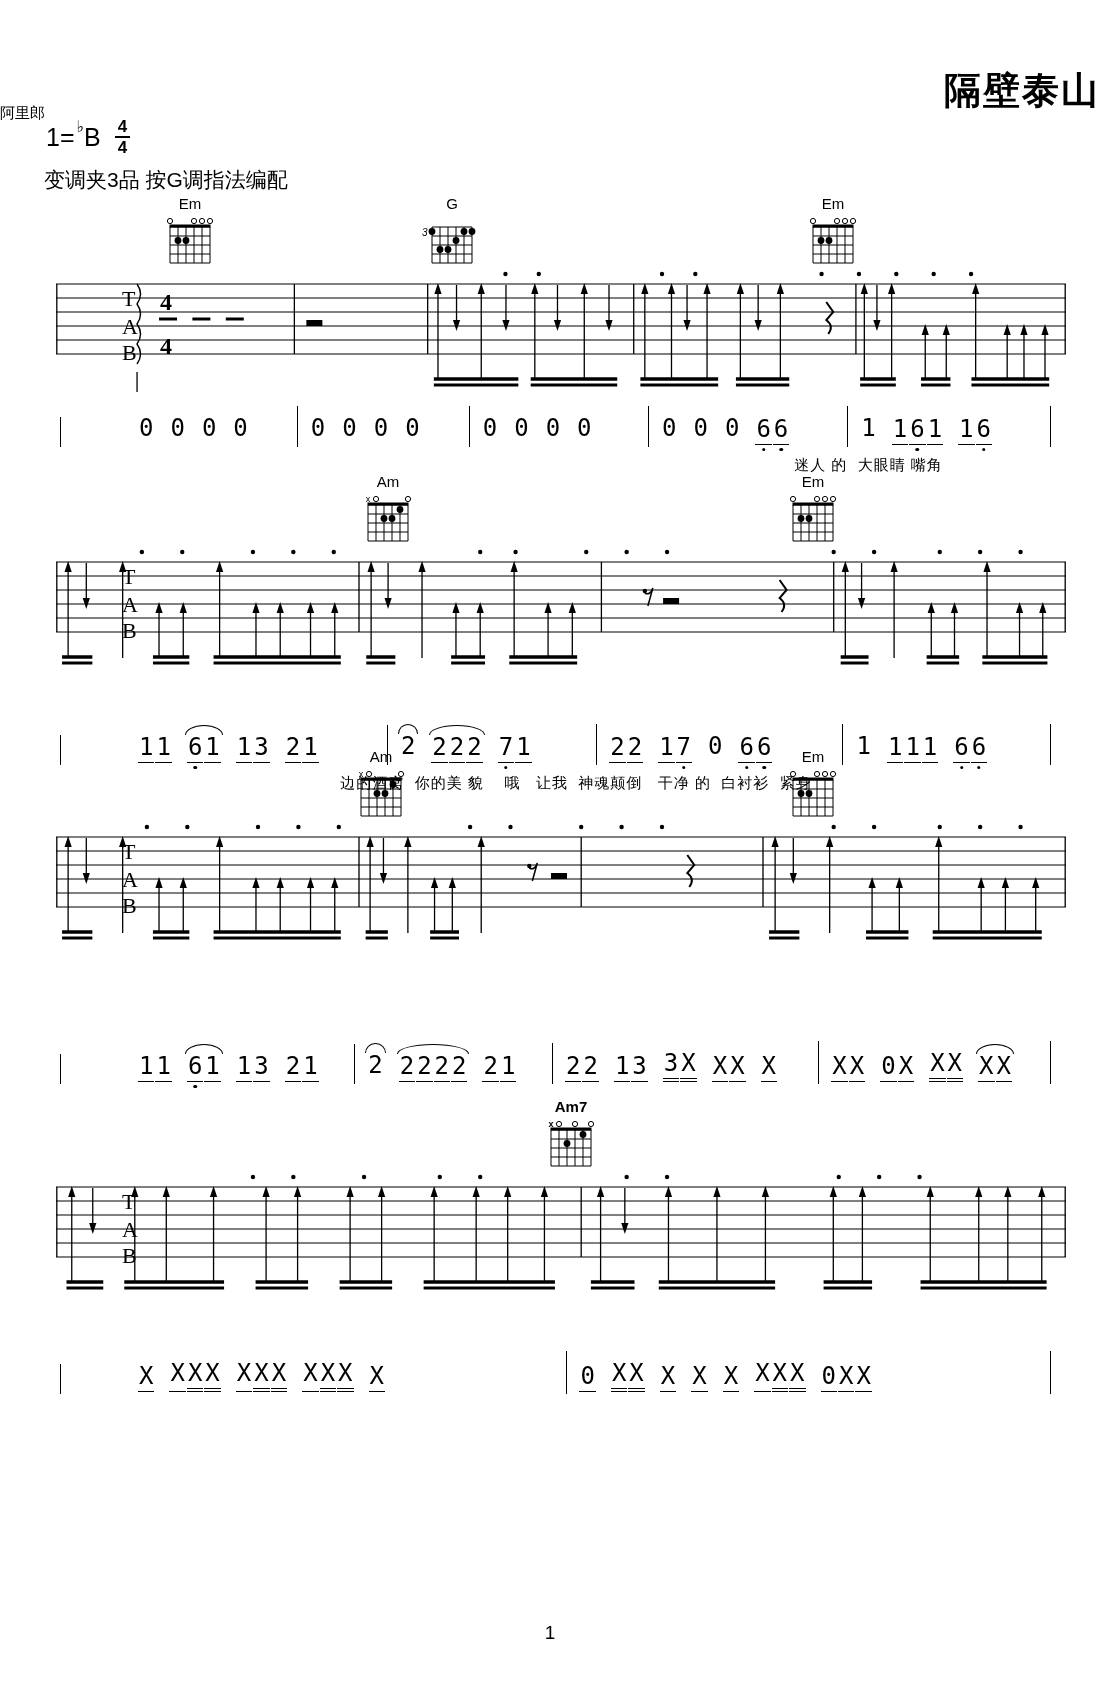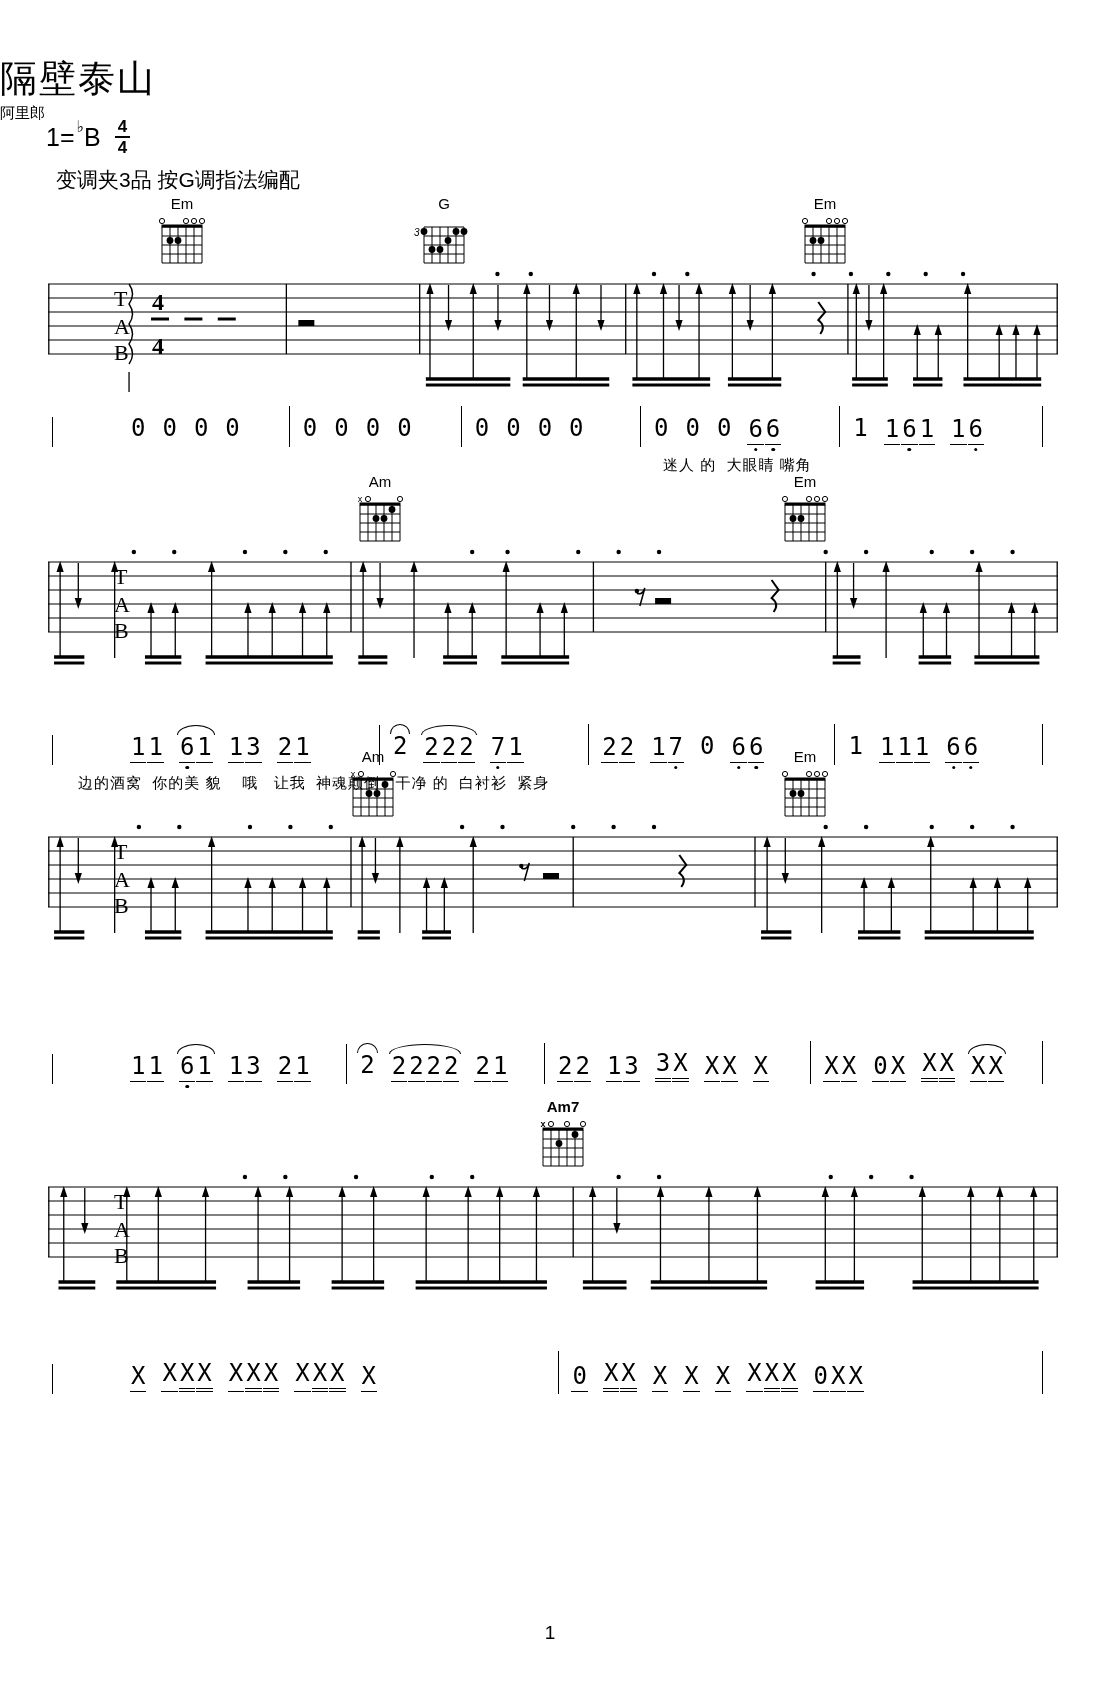--- a/index.html
+++ b/index.html
@@ -1,32 +1,32 @@
 <!DOCTYPE html>
 <html><head>
 <meta charset="utf-8">
 <style>
   html,body{margin:0;padding:0;}
   body{
     width:1100px;height:1697px;background:#ffffff;color:#000;
     font-family:"Liberation Sans", sans-serif;position:relative;overflow:hidden;
   }
-  .title{position:absolute;top:54px;left:0;width:100%;text-align:left;
-    font-size:37px;font-weight:normal;letter-spacing:2px;}
+  .title{position:absolute;top:66px;left:0;width:100%;text-align:right;
+    font-size:37px;font-weight:bold;letter-spacing:2px;}
   .artist{position:absolute;top:104px;left:0;width:100%;text-align:left;font-size:15px;}
   .keyline{position:absolute;left:46px;top:118px;font-size:25px;display:flex;align-items:center;}
   .keyline .flat{font-size:16px;position:relative;top:-11px;margin-left:2px;}
   .ts{display:inline-flex;flex-direction:column;margin-left:14px;line-height:1;
       font-size:17px;font-weight:bold;text-align:center;}
   .ts .tstop{border-bottom:2px solid #000;padding:0 3px 1px;}
   .ts .tsbot{padding:1px 3px 0;}
-  .capoline{position:absolute;left:56px;top:166px;font-size:21px;}
+  .capoline{position:absolute;left:44px;top:166px;font-size:21px;}
   .pageno{position:absolute;top:1622px;left:0;width:100%;text-align:center;font-size:19px;}
 
-  .system{position:absolute;left:48px;width:1010px;}
+  .system{position:absolute;left:56px;width:1010px;text-align:center;}
   .chords{position:relative;height:68px;}
   .chord{position:absolute;bottom:-3px;}
 
   .jianpu{position:relative;display:flex;align-items:flex-end;margin-left:70px;width:925px;
     font-family:"DejaVu Sans Mono", monospace;font-size:24px;line-height:1.05;}
   .jianpu .lead{position:absolute;left:-66px;bottom:0;height:30px;width:0;border-left:1.6px solid #000;}
   .jm{display:flex;align-items:flex-end;gap:15px;padding:10px 12px 2px;border-right:1.6px solid #000;}
   .beat{position:relative;display:flex;gap:1px;}
   .beat.arc::before{content:"";position:absolute;left:-2px;right:-2px;top:-10px;height:9px;
     border:1.3px solid #000;border-bottom:none;border-radius:50% 50% 0 0 / 100% 100% 0 0;}

